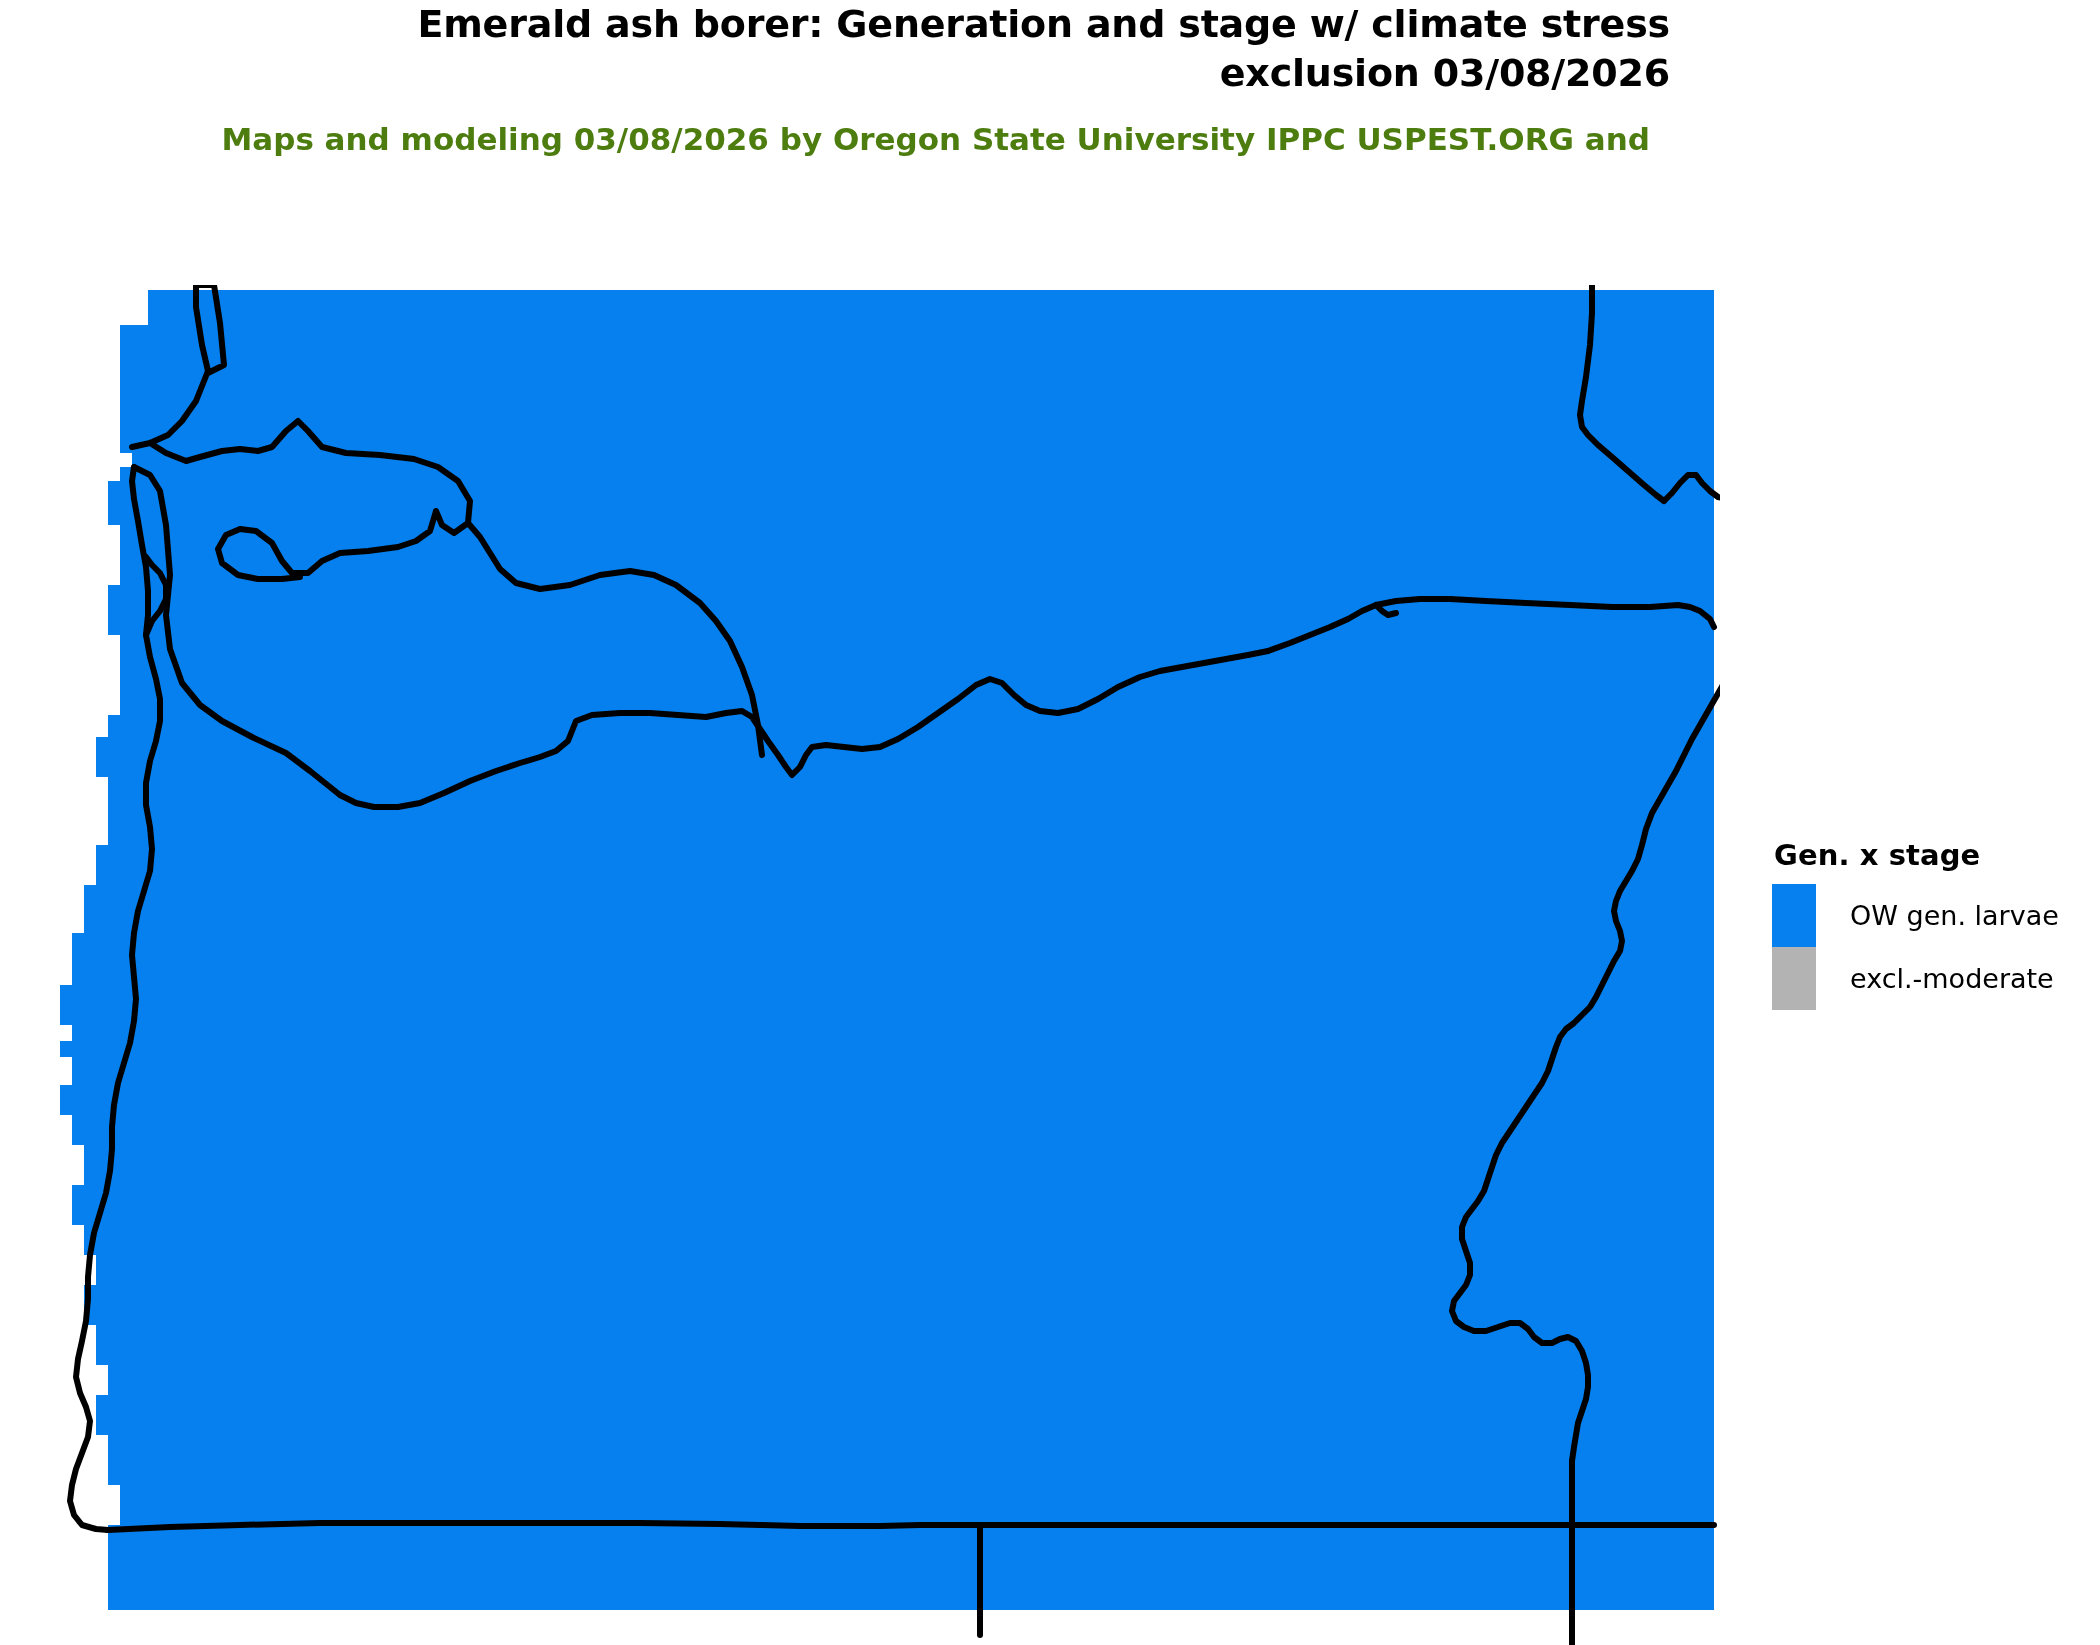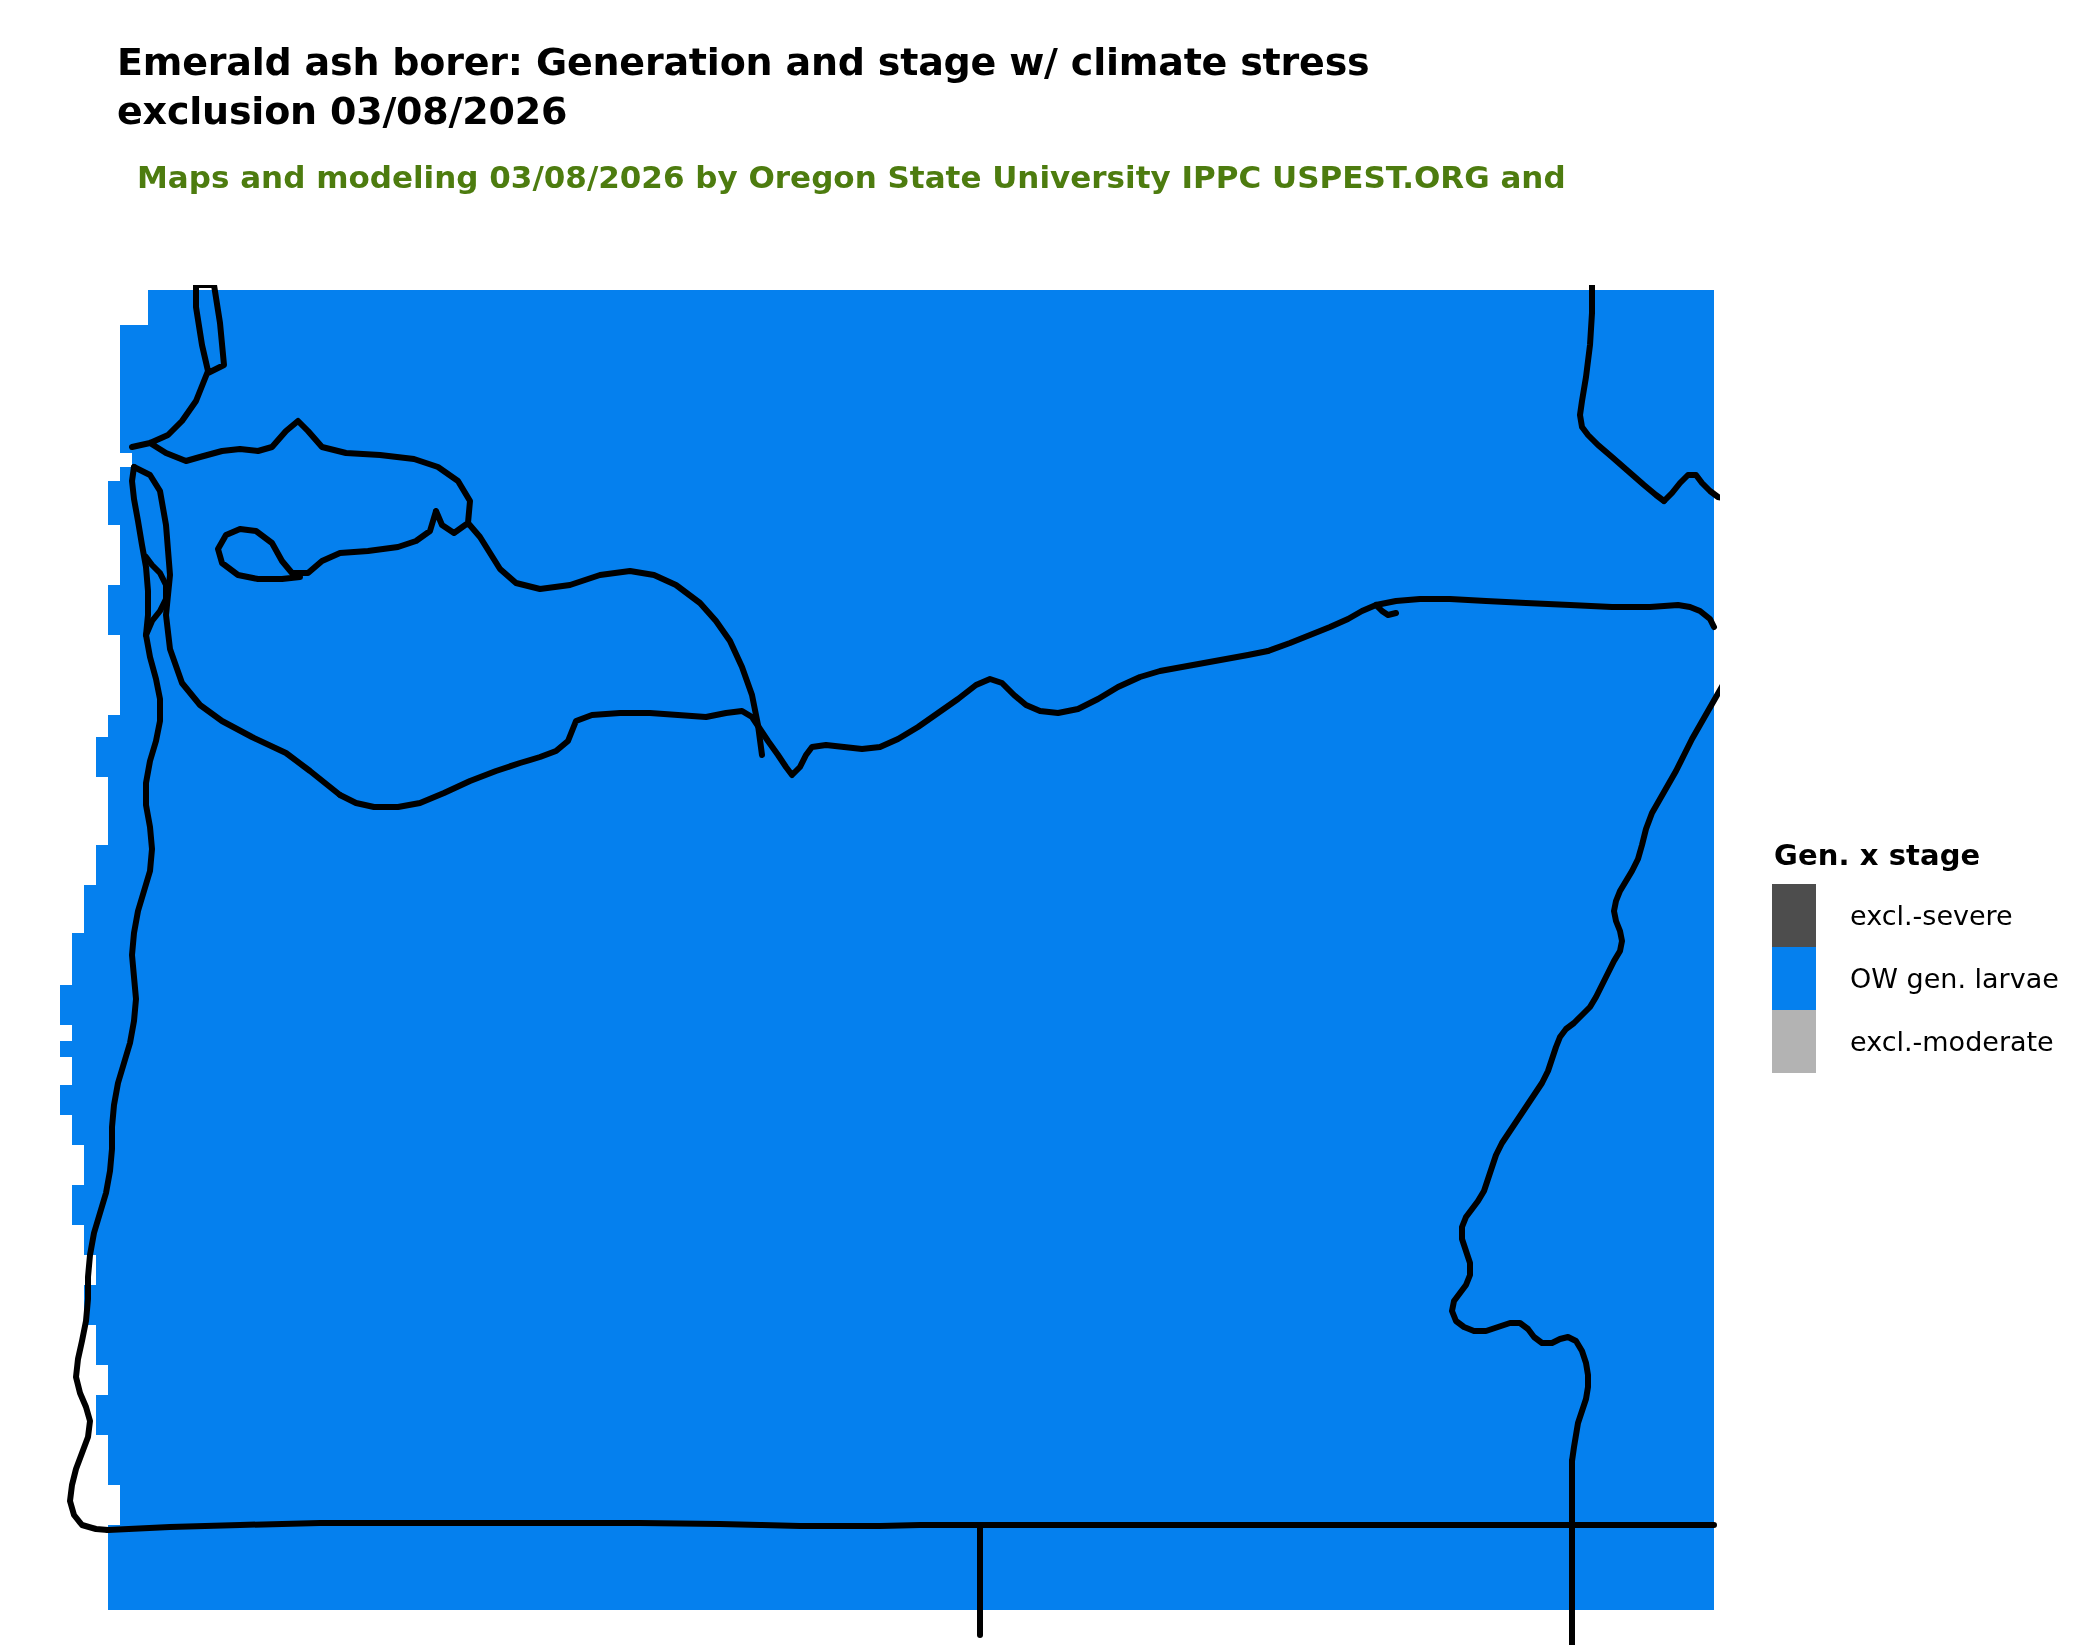--- a/index.html
+++ b/index.html
@@ -12,25 +12,24 @@
     height: 1645px;
     position: relative;
     overflow: hidden;
     font-family: "DejaVu Sans", sans-serif;
     color: #000000;
   }
 
   
   #header {
     position: absolute;
-    left: 12px;
+    left: 5px;
     top: 0;
     width: 1770px;
-    text-align: left;
-    padding-top: 38px;
+    text-align: right;
   }
   #map-title {
     font-size: 38px;
     font-weight: bold;
     line-height: 1.28;
     letter-spacing: -0.2px;
     margin: 0 auto;
     width: 1560px;
     color: #000;
   }
@@ -217,24 +216,20 @@
                L 152,280 L 146,272"></path>
 
     </g>
   </svg>
 </div>
 
 <div id="legend">
   <div id="legend-title">Gen. x stage</div>
   <div class="legend-rows">
 
-    <div class="legend-row">
-      <span class="legend-swatch" style="background: rgb(77, 77, 77);"></span>
-      <span class="legend-label">excl.-severe</span>
-    </div>
 
     <div class="legend-row">
       <span class="legend-swatch" style="background: rgb(5, 128, 238);"></span>
       <span class="legend-label">OW gen. larvae</span>
     </div>
 
     <div class="legend-row">
       <span class="legend-swatch" style="background: rgb(179, 179, 179);"></span>
       <span class="legend-label">excl.-moderate</span>
     </div>

